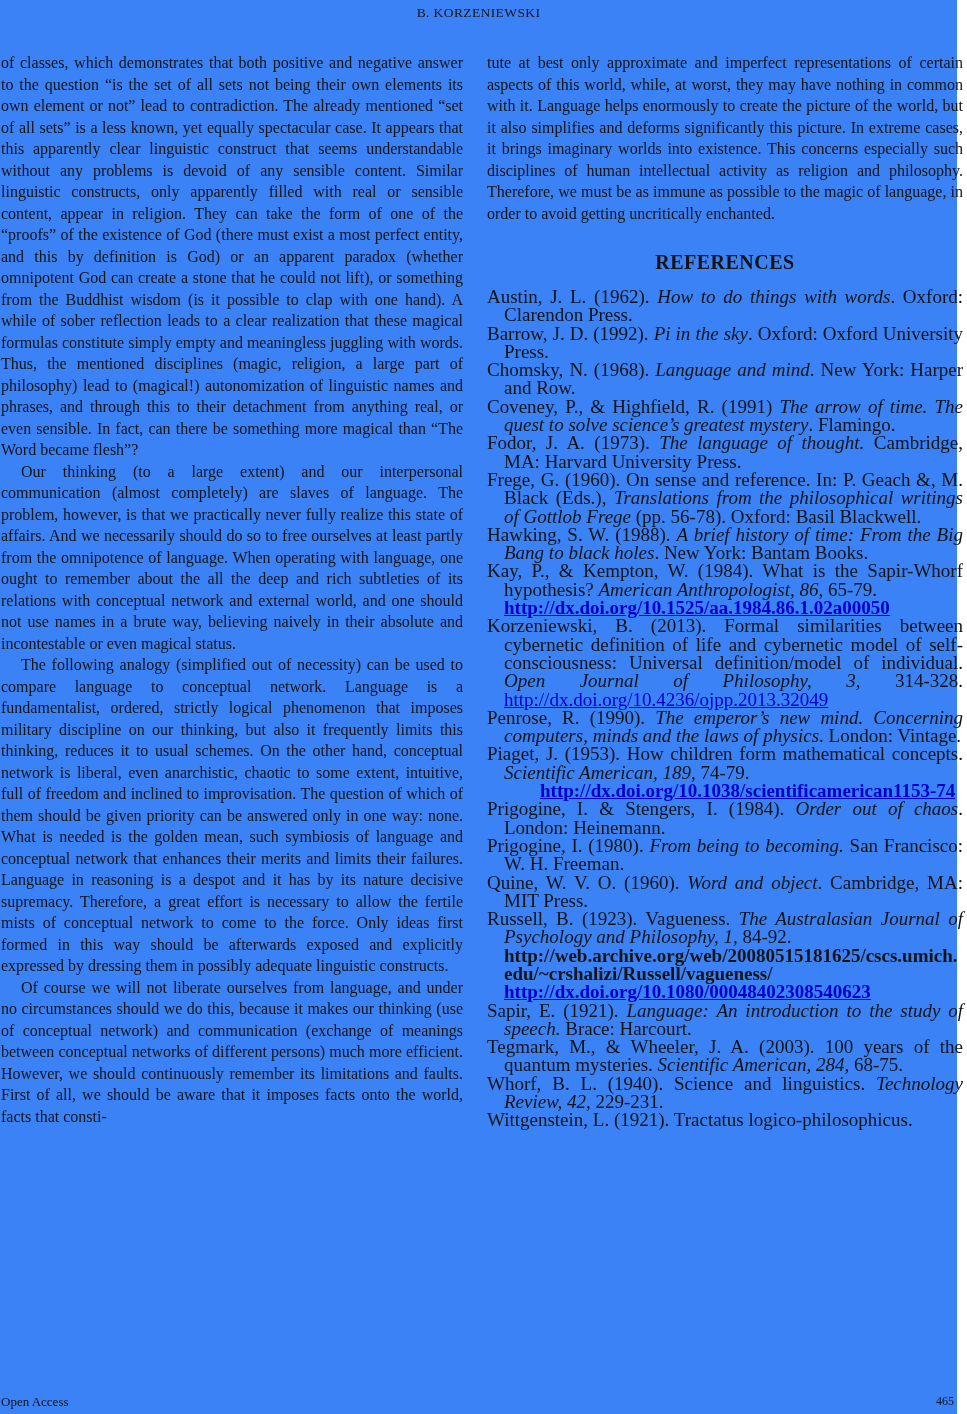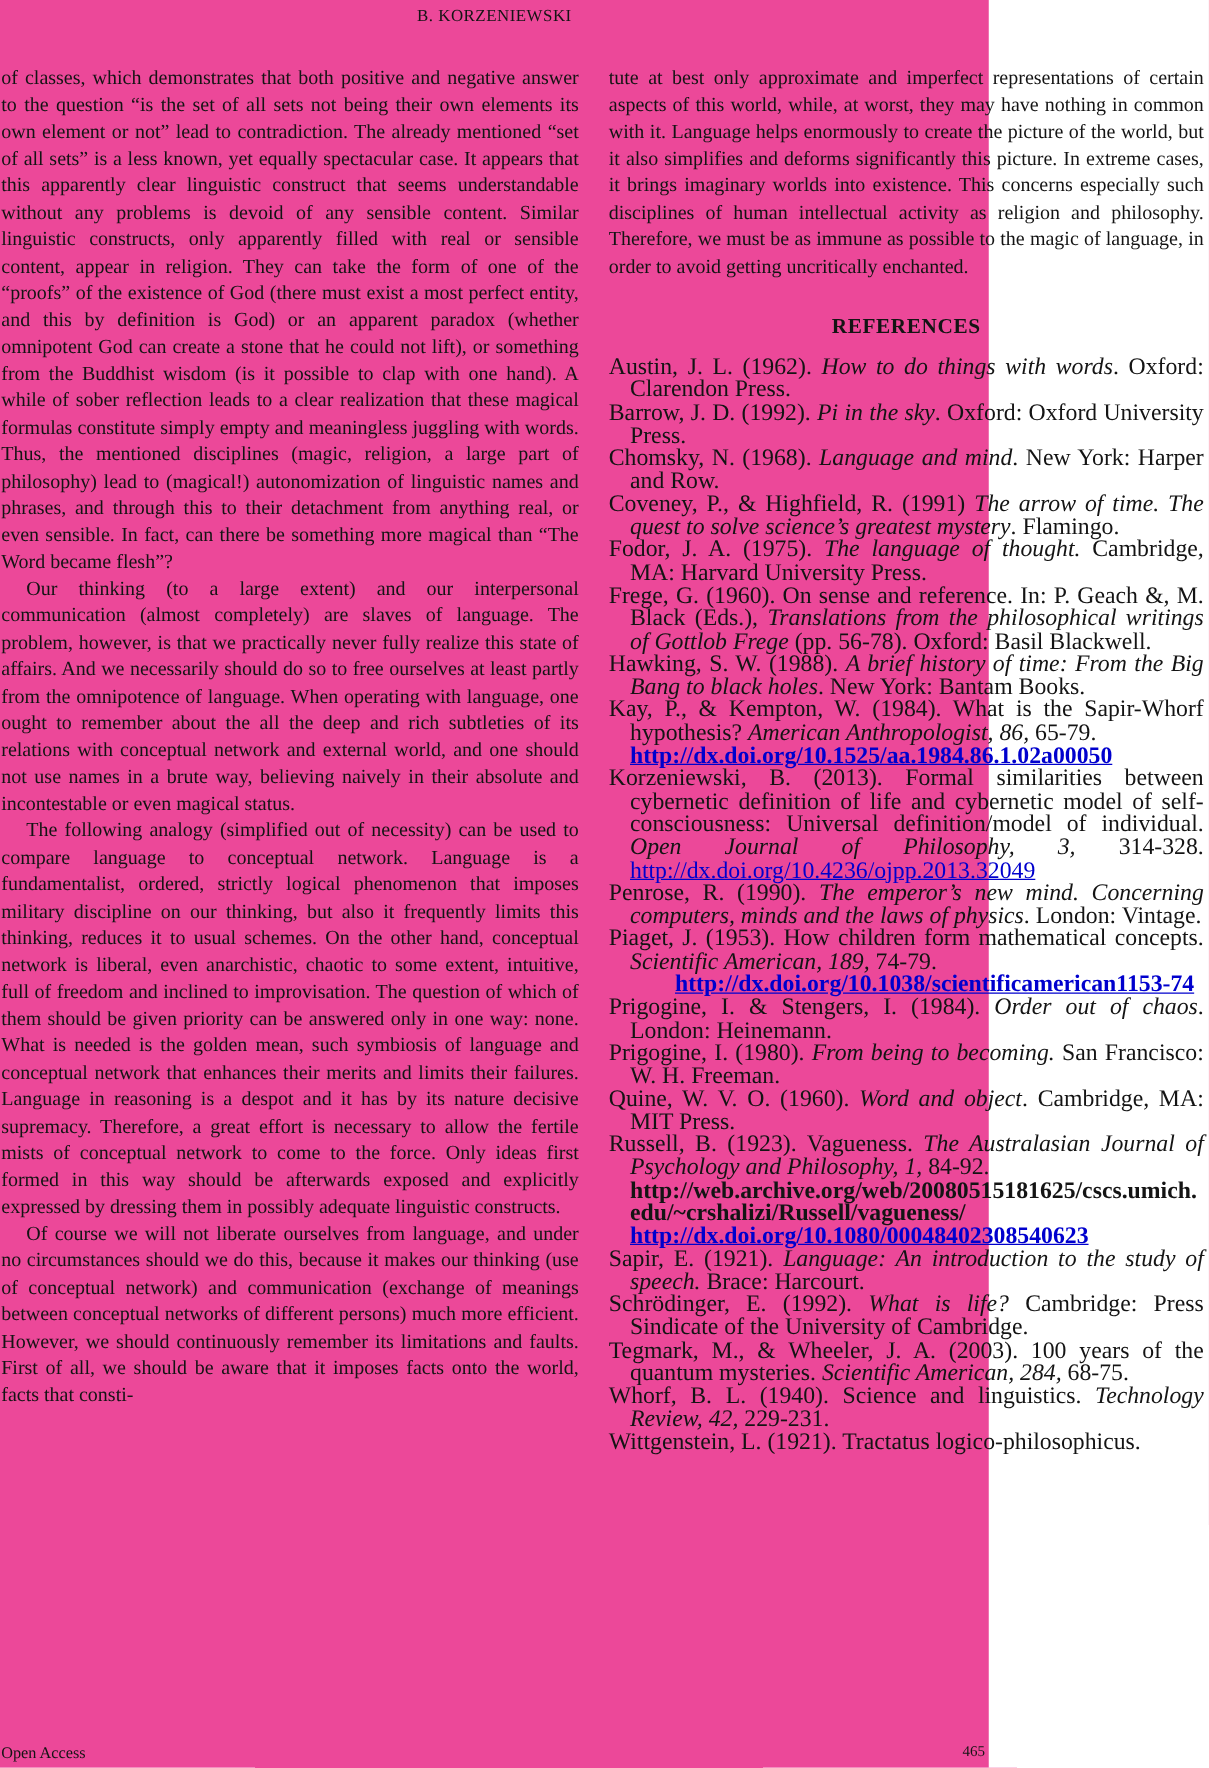--- a/index.html
+++ b/index.html
@@ -1,27 +1,27 @@
 <!DOCTYPE html>
 <html><head>
 <meta charset="utf-8">
 <style>
   html,body{margin:0;padding:0;background:#ffffff;}
   body{width:967px;height:1414px;overflow:hidden;
        font-family:"Liberation Serif","DejaVu Serif",serif;color:#141414;}
-  .page{position:relative;width:791px;height:1414px;background:#ec4899;}
+  .page{position:relative;width:957px;height:1414px;background:#3b82f6;}
   .running-head{position:absolute;top:5px;left:0;right:0;text-align:center;
        font-size:13.5px;letter-spacing:0.4px;}
   .col{position:absolute;top:52px;}
   .col-left{left:1px;width:462px;}
   .col-right{left:487px;width:476px;}
   p{margin:0;}
   .para{font-size:16px;line-height:21.5px;text-align:justify;}
   .para.indent{text-indent:20px;}
-  .refs-title{font-size:17px;font-weight:bold;text-align:center;
+  .refs-title{font-size:20px;font-weight:bold;text-align:center;
        letter-spacing:0.5px;margin:27px 0 14px 0;}
   .ref{font-size:19px;line-height:18.3px;text-align:justify;
        padding-left:17px;text-indent:-17px;}
   .ref .italic{font-style:italic;}
   .ref .block{display:block;text-indent:0;font-weight:bold;}
   .ref .url{word-break:break-all;}
   a.link{text-decoration:underline;cursor:pointer;}
   .footer-left{position:absolute;left:1px;top:1394px;font-size:13px;}
   .footer-right{position:absolute;right:3px;top:1394px;font-size:12px;}
 </style>
@@ -41,33 +41,32 @@
   <div class="col col-right">
     <div id="right-paras">
         <p class="para">tute at best only approximate and imperfect representations of certain aspects of this world, while, at worst, they may have nothing in common with it. Language helps enormously to create the picture of the world, but it also simplifies and deforms significantly this picture. In extreme cases, it brings imaginary worlds into existence. This concerns especially such disciplines of human intellectual activity as religion and philosophy. Therefore, we must be as immune as possible to the magic of language, in order to avoid getting uncritically enchanted.</p>
       </div>
     <h2 class="refs-title">REFERENCES</h2>
     <div id="ref-list">
         <p class="ref"><span class="normal">Austin, J. L. (1962). </span><span class="italic">How to do things with words</span><span class="normal">. Oxford: Clarendon Press.</span></p>
         <p class="ref"><span class="normal">Barrow, J. D. (1992). </span><span class="italic">Pi in the sky</span><span class="normal">. Oxford: Oxford University Press.</span></p>
         <p class="ref"><span class="normal">Chomsky, N. (1968). </span><span class="italic">Language and mind</span><span class="normal">. New York: Harper and Row.</span></p>
         <p class="ref"><span class="normal">Coveney, P., &amp; Highfield, R. (1991) </span><span class="italic">The arrow of time. The quest to solve science’s greatest mystery</span><span class="normal">. Flamingo.</span></p>
-        <p class="ref"><span class="normal">Fodor, J. A. (1975). </span><span class="italic">The language of thought.</span><span class="normal"> Cambridge, MA: Harvard University Press.</span></p>
+        <p class="ref"><span class="normal">Fodor, J. A. (1973). </span><span class="italic">The language of thought.</span><span class="normal"> Cambridge, MA: Harvard University Press.</span></p>
         <p class="ref"><span class="normal">Frege, G. (1960). On sense and reference. In: P. Geach &amp;, M. Black (Eds.), </span><span class="italic">Translations from the philosophical writings of Gottlob Frege</span><span class="normal"> (pp. 56-78). Oxford: Basil Blackwell.</span></p>
         <p class="ref"><span class="normal">Hawking, S. W. (1988). </span><span class="italic">A brief history of time: From the Big Bang to black holes</span><span class="normal">. New York: Bantam Books.</span></p>
         <p class="ref"><span class="normal">Kay, P., &amp; Kempton, W. (1984). What is the Sapir-Whorf hypothesis? </span><span class="italic">American Anthropologist, 86,</span><span class="normal"> 65-79.</span><a class="link block" href="#" style="color: rgb(0, 0, 205);">http://dx.doi.org/10.1525/aa.1984.86.1.02a00050</a></p>
         <p class="ref"><span class="normal">Korzeniewski, B. (2013). Formal similarities between cybernetic definition of life and cybernetic model of self-consciousness: Universal definition/model of individual. </span><span class="italic">Open Journal of Philosophy, 3,</span><span class="normal"> 314-328. </span><a class="link" href="#" style="color: rgb(0, 0, 205);">http://dx.doi.org/10.4236/ojpp.2013.32049</a></p>
         <p class="ref"><span class="normal">Penrose, R. (1990). </span><span class="italic">The emperor’s new mind. Concerning computers, minds and the laws of physics</span><span class="normal">. London: Vintage.</span></p>
         <p class="ref"><span class="normal">Piaget, J. (1953). How children form mathematical concepts. </span><span class="italic">Scientific American, 189,</span><span class="normal"> 74-79.</span><a class="link block" href="#" style="color: rgb(0, 0, 205); margin-left: 36px;">http://dx.doi.org/10.1038/scientificamerican1153-74</a></p>
         <p class="ref"><span class="normal">Prigogine, I. &amp; Stengers, I. (1984). </span><span class="italic">Order out of chaos</span><span class="normal">. London: Heinemann.</span></p>
         <p class="ref"><span class="normal">Prigogine, I. (1980). </span><span class="italic">From being to becoming.</span><span class="normal"> San Francisco: W. H. Freeman.</span></p>
         <p class="ref"><span class="normal">Quine, W. V. O. (1960). </span><span class="italic">Word and object</span><span class="normal">. Cambridge, MA: MIT Press.</span></p>
         <p class="ref"><span class="normal">Russell, B. (1923). Vagueness. </span><span class="italic">The Australasian Journal of Psychology and Philosophy, 1,</span><span class="normal"> 84-92.</span><span class="url block">http://web.archive.org/web/20080515181625/cscs.umich.edu/~crshalizi/Russell/vagueness/</span><a class="link block" href="#" style="color: rgb(0, 0, 205);">http://dx.doi.org/10.1080/00048402308540623</a></p>
         <p class="ref"><span class="normal">Sapir, E. (1921). </span><span class="italic">Language: An introduction to the study of speech.</span><span class="normal"> Brace: Harcourt.</span></p>
-        <p class="ref"><span class="normal">Schrödinger, E. (1992). </span><span class="italic">What is life?</span><span class="normal"> Cambridge: Press Sindicate of the University of Cambridge.</span></p>
         <p class="ref"><span class="normal">Tegmark, M., &amp; Wheeler, J. A. (2003). 100 years of the quantum mysteries. </span><span class="italic">Scientific American, 284,</span><span class="normal"> 68-75.</span></p>
         <p class="ref"><span class="normal">Whorf, B. L. (1940). Science and linguistics. </span><span class="italic">Technology Review, 42,</span><span class="normal"> 229-231.</span></p>
         <p class="ref"><span class="normal">Wittgenstein, L. (1921). Tractatus logico-philosophicus.</span></p>
       </div>
   </div>
 
   <div class="footer-left">Open Access</div>
   <div class="footer-right">465</div>
 </div>
 

